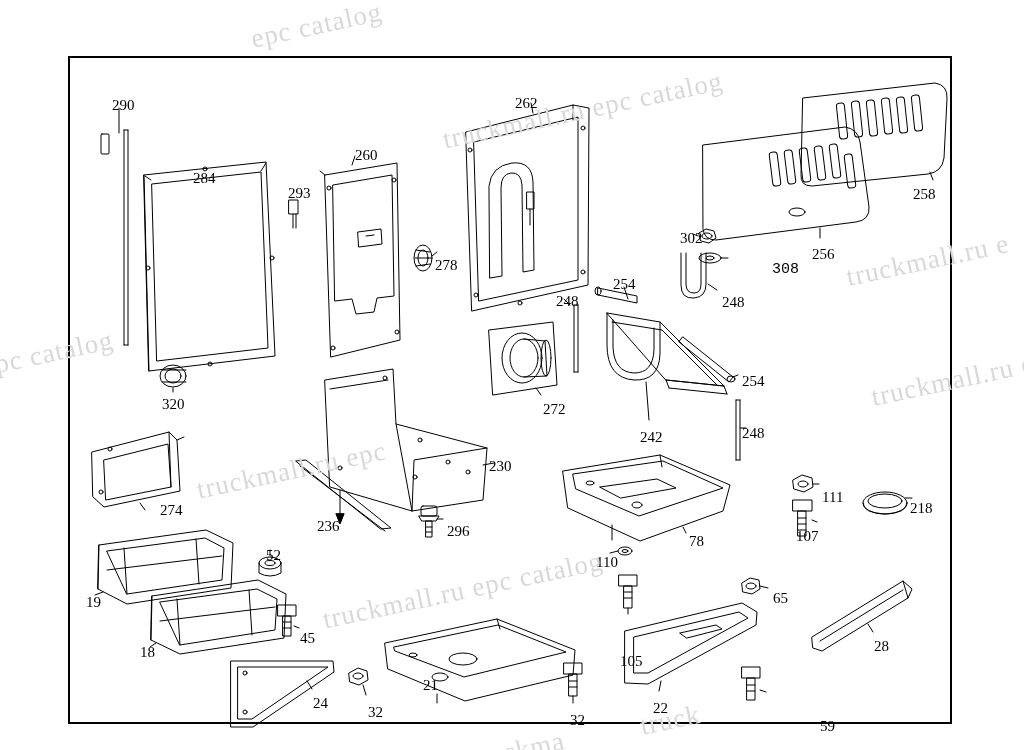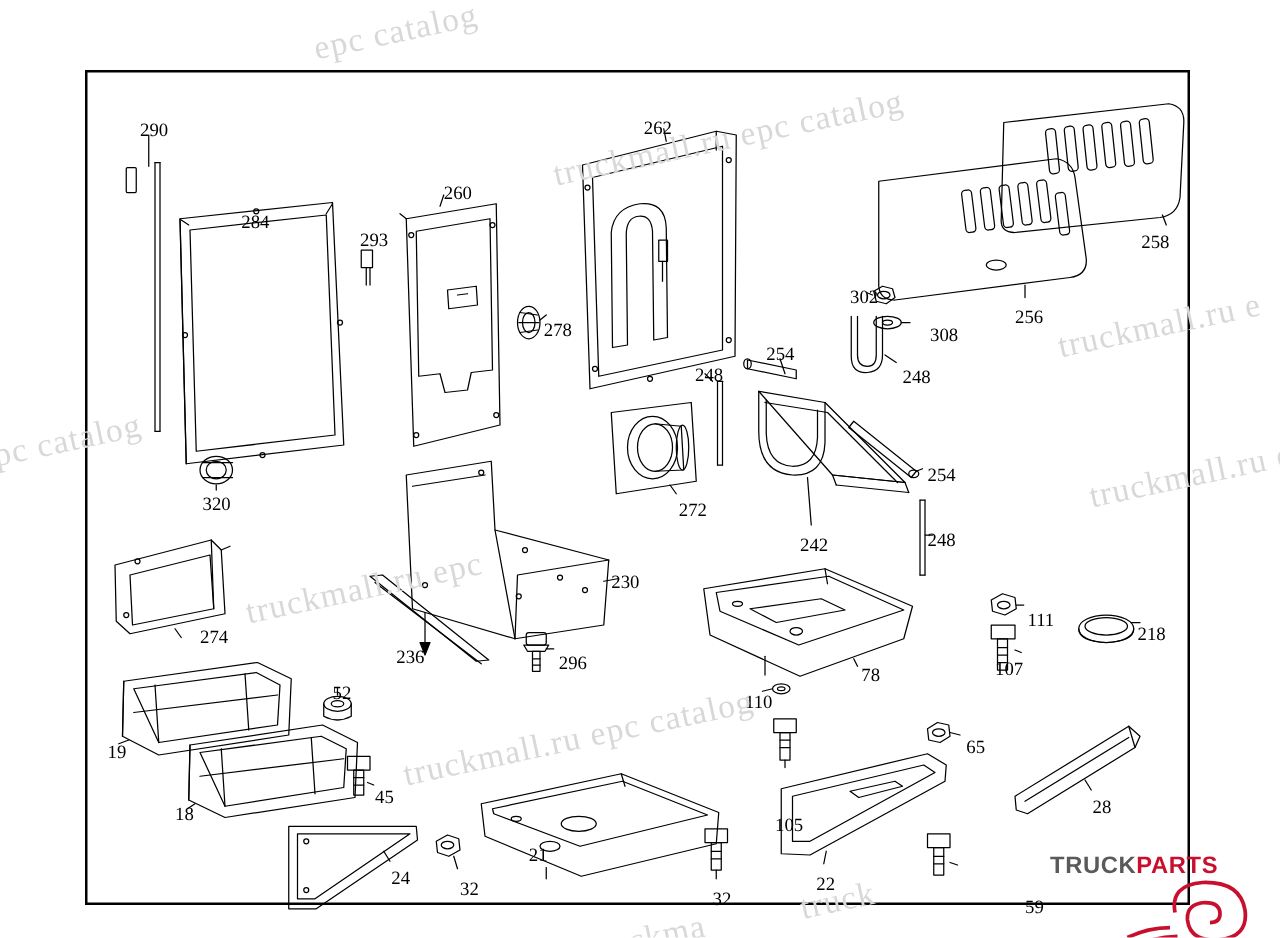--- a/index.html
+++ b/index.html
@@ -468,21 +468,21 @@
 
   <div id="labels">
       <div class="lbl" style="left: 112px; top: 97px;">290</div>
       <div class="lbl" style="left: 193px; top: 170px;">284</div>
       <div class="lbl" style="left: 288px; top: 185px;">293</div>
       <div class="lbl" style="left: 355px; top: 147px;">260</div>
       <div class="lbl" style="left: 515px; top: 95px;">262</div>
       <div class="lbl" style="left: 913px; top: 186px;">258</div>
       <div class="lbl" style="left: 812px; top: 246px;">256</div>
       <div class="lbl" style="left: 680px; top: 230px;">302</div>
-      <div class="lbl" style="left: 744px; top: 261px;">308</div>
+      <div class="lbl" style="left: 772px; top: 261px; font-family: Liberation Mono, monospace;">308</div>
       <div class="lbl" style="left: 722px; top: 294px;">248</div>
       <div class="lbl" style="left: 435px; top: 257px;">278</div>
       <div class="lbl" style="left: 613px; top: 276px;">254</div>
       <div class="lbl" style="left: 556px; top: 293px;">248</div>
       <div class="lbl" style="left: 162px; top: 396px;">320</div>
       <div class="lbl" style="left: 543px; top: 401px;">272</div>
       <div class="lbl" style="left: 742px; top: 373px;">254</div>
       <div class="lbl" style="left: 640px; top: 429px;">242</div>
       <div class="lbl" style="left: 742px; top: 425px;">248</div>
       <div class="lbl" style="left: 160px; top: 502px;">274</div>
@@ -502,26 +502,14 @@
       <div class="lbl" style="left: 773px; top: 590px;">65</div>
       <div class="lbl" style="left: 874px; top: 638px;">28</div>
       <div class="lbl" style="left: 313px; top: 695px;">24</div>
       <div class="lbl" style="left: 368px; top: 704px;">32</div>
       <div class="lbl" style="left: 423px; top: 677px;">21</div>
       <div class="lbl" style="left: 570px; top: 712px;">32</div>
       <div class="lbl" style="left: 653px; top: 700px;">22</div>
       <div class="lbl" style="left: 820px; top: 698px; margin-top: 20px;">59</div>
     </div>
 
-  <div class="brand">
-    <div class="brand-text">
-      <span class="brand-truck">TRUCK</span><span class="brand-parts">PARTS</span>
-    </div>
-    <svg width="178" height="64" style="position:absolute;left:0;top:14px">
-      <g fill="none" stroke="#c8102e" stroke-width="3">
-        <path d="M100 36 Q96 14 122 12 Q152 11 156 34 Q159 56 134 58 Q112 59 110 42 Q109 29 124 28 Q136 28 136 37 Q136 44 128 44"></path>
-        <path d="M62 56 Q78 48 96 48"></path>
-        <path d="M70 62 Q86 55 102 55"></path>
-      </g>
-    </svg>
-  </div>
 
 </div>
 
 </body></html>

